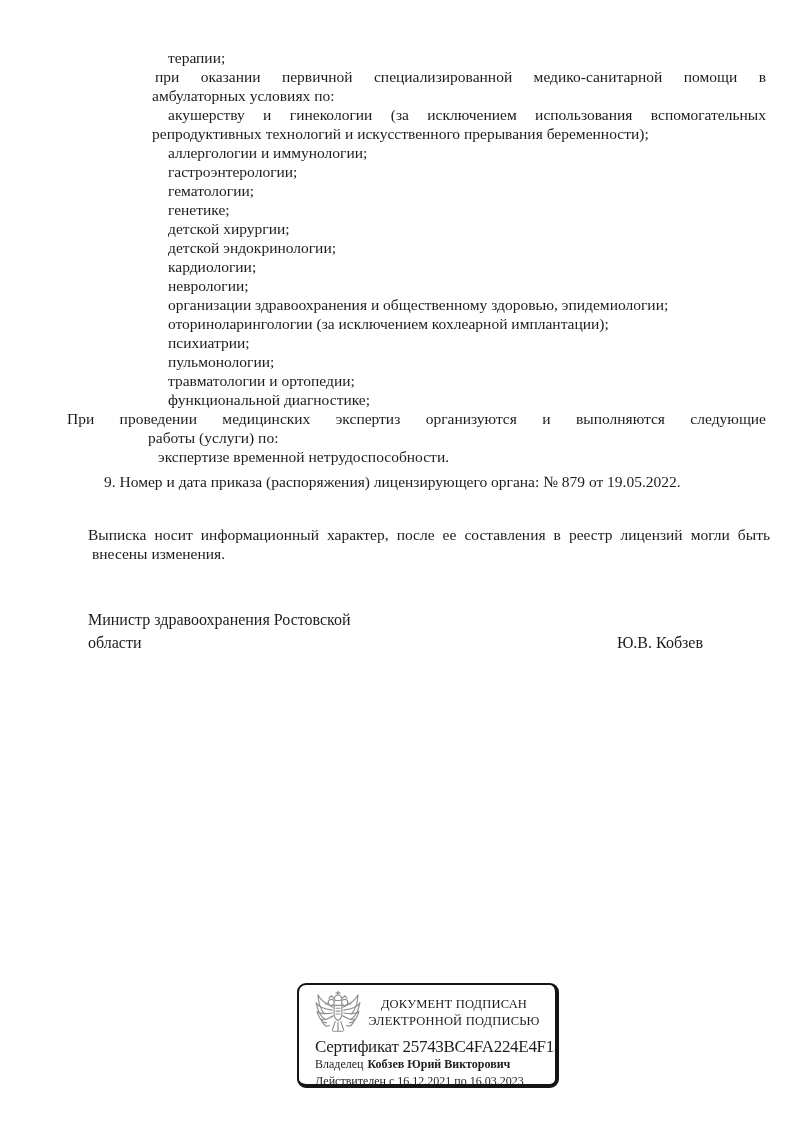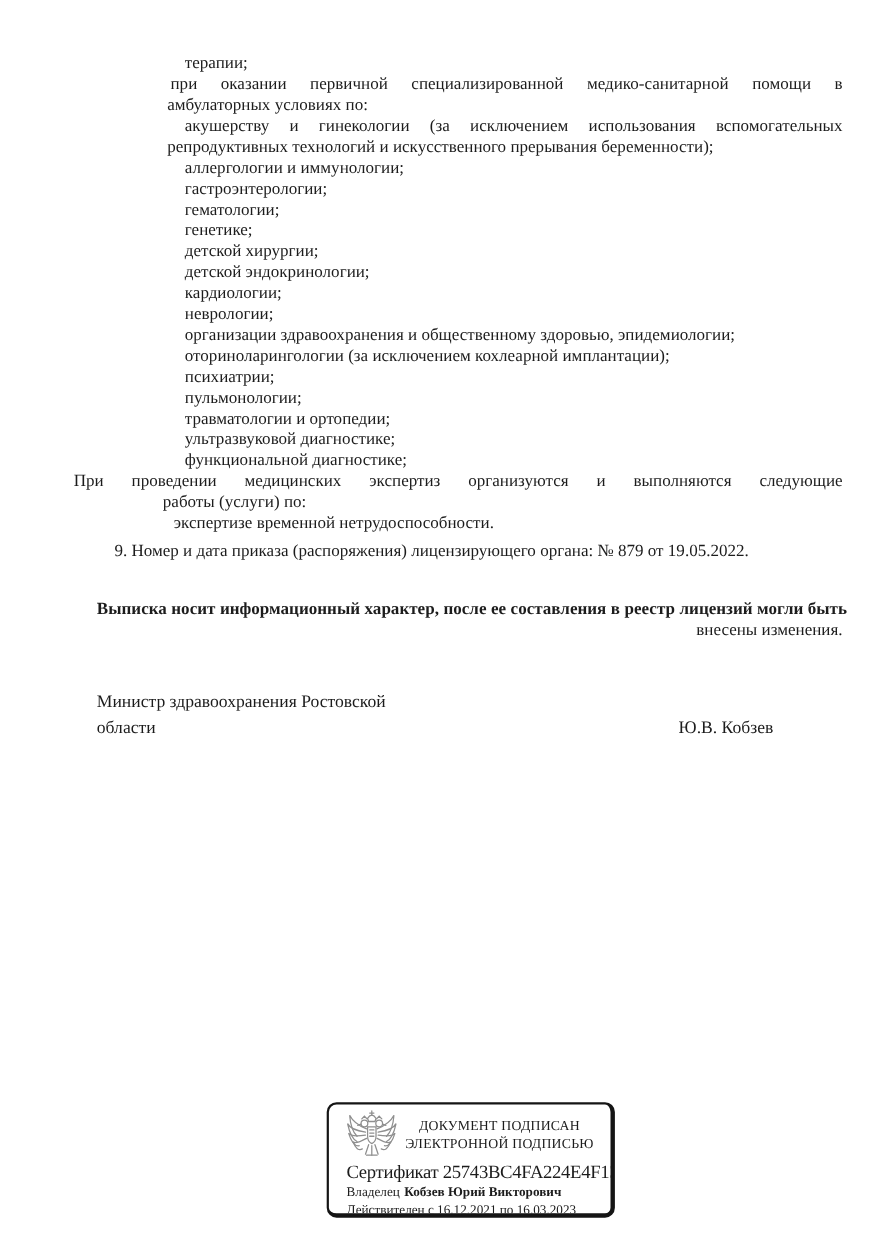--- a/index.html
+++ b/index.html
@@ -14,22 +14,22 @@
   .line { margin-right: 34px; }
   .item       { margin-left: 168px; }
   .item-just  { margin-left: 168px; text-align: justify; text-align-last: justify; }
   .body-first { margin-left: 155px; text-align: justify; text-align-last: justify; }
   .cont       { margin-left: 152px; }
   .bodyline   { margin-left: 148px; }
   .body-just  { margin-left: 67px; text-align: justify; text-align-last: justify; }
   .sub        { margin-left: 158px; }
   .num        { margin-left: 104px; margin-top: 6px; }
   .note-first { margin-left: 88px; margin-top: 34px; margin-right: 30px;
-                text-align: justify; text-align-last: justify; font-weight: bold; }
-  .note       { margin-left: 92px; text-align: right; }
+                text-align: justify; text-align-last: justify; }
+  .note       { margin-left: 92px; }
 
   .signature {
     display: flex; justify-content: space-between; align-items: flex-end;
     margin: 45px 97px 0 88px;
     font-size: 16px; line-height: 23px;
   }
   .sig-name { white-space: nowrap; }
 
   .stamp {
     width: 262px; height: 105px;
@@ -68,21 +68,20 @@
     <div class="line item">генетике;</div>
     <div class="line item">детской хирургии;</div>
     <div class="line item">детской эндокринологии;</div>
     <div class="line item">кардиологии;</div>
     <div class="line item">неврологии;</div>
     <div class="line item">организации здравоохранения и общественному здоровью, эпидемиологии;</div>
     <div class="line item">оториноларингологии (за исключением кохлеарной имплантации);</div>
     <div class="line item">психиатрии;</div>
     <div class="line item">пульмонологии;</div>
     <div class="line item">травматологии и ортопедии;</div>
-    <div class="line item">ультразвуковой диагностике;</div>
     <div class="line item">функциональной диагностике;</div>
     <div class="line body-just">При проведении медицинских экспертиз организуются и выполняются следующие</div>
     <div class="line bodyline">работы (услуги) по:</div>
     <div class="line sub">экспертизе временной нетрудоспособности.</div>
     <div class="line num">9. Номер и дата приказа (распоряжения) лицензирующего органа: № 879 от 19.05.2022.</div>
     <div class="line note-first">Выписка носит информационный характер, после ее составления в реестр лицензий могли быть</div>
     <div class="line note">внесены изменения.</div>
   </div>
 
 <div class="signature">

